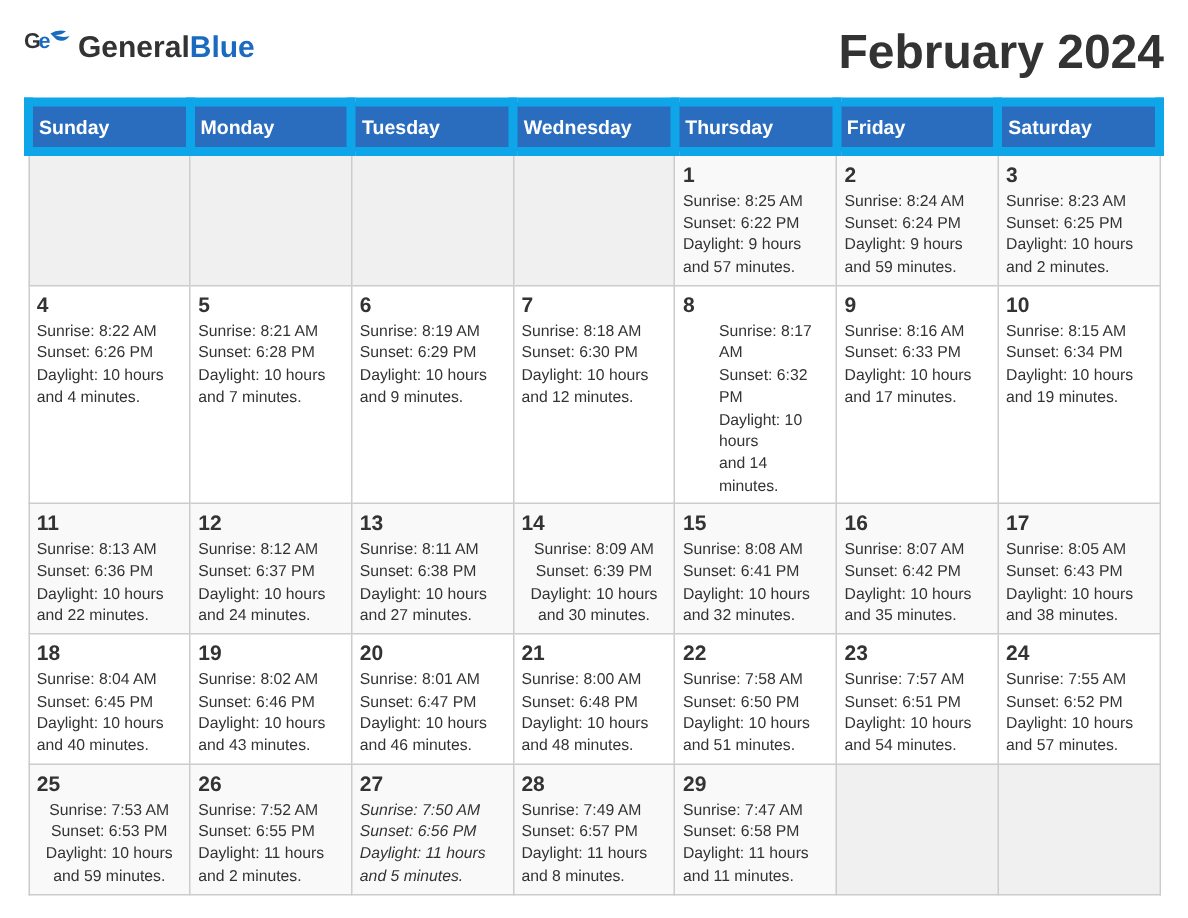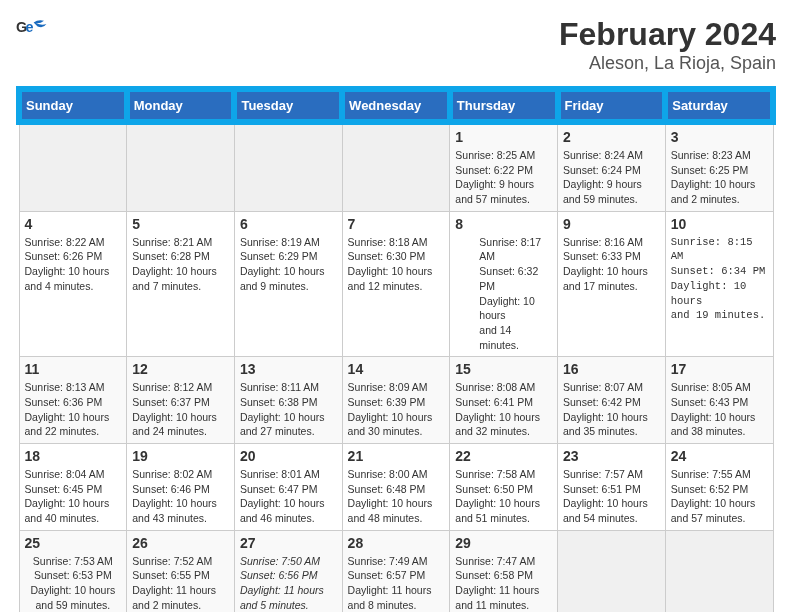--- a/index.html
+++ b/index.html
@@ -90,24 +90,28 @@
 <body>
 
 <div class="header">
   <div class="logo">
     <svg class="logo-icon" viewBox="0 0 40 40" xmlns="http://www.w3.org/2000/svg">
       <text x="0" y="20" font-size="18" font-weight="bold" fill="#333">G</text>
       <text x="12" y="20" font-size="18" font-weight="bold" fill="#1a6bbf">e</text>
 
       <path d="M22,8 Q28,4 35,6 Q30,10 25,9 Q32,12 38,10 Q34,16 27,13 Z" fill="#1a6bbf"></path>
     </svg>
+    <div>
+      <div style="font-size:20px; font-weight:bold; line-height:1.1;">
+        <span style="color:#333;">General</span><span style="color:#1a6bbf;">Blue</span>
+      </div>
+    </div>
   </div>
   <div class="title-block">
     <h1>February 2024</h1>
-    <h2>Aleson, La Rioja, Spain</h2>
   </div>
 </div>
 
 <table>
   <thead>
     <tr>
     <th>Sunday</th>
         <th>Monday</th>
         <th>Tuesday</th>
         <th>Wednesday</th>
@@ -182,21 +186,21 @@
         </td>
         <td>
           <span class="day-num">9</span>
           <div class="day-info" style="white-space: pre-line;">Sunrise: 8:16 AM
 Sunset: 6:33 PM
 Daylight: 10 hours
 and 17 minutes.</div>
         </td>
         <td>
           <span class="day-num">10</span>
-          <div class="day-info" style="white-space: pre-line; font-family: Liberation Mono, monospace;">Sunrise: 8:15 AM
+          <div class="day-info" style="white-space: pre-line;">Sunrise: 8:15 AM
 Sunset: 6:34 PM
 Daylight: 10 hours
 and 19 minutes.</div>
         </td>
       </tr>
       <tr>
         <td>
           <span class="day-num">11</span>
           <div class="day-info" style="white-space: pre-line;">Sunrise: 8:13 AM
 Sunset: 6:36 PM
@@ -212,21 +216,21 @@
         </td>
         <td>
           <span class="day-num">13</span>
           <div class="day-info" style="white-space: pre-line;">Sunrise: 8:11 AM
 Sunset: 6:38 PM
 Daylight: 10 hours
 and 27 minutes.</div>
         </td>
         <td>
           <span class="day-num">14</span>
-          <div class="day-info" style="white-space: pre-line;">Sunrise: 8:09 AM
+          <div class="day-info" style="white-space: pre-line; text-align: center;">Sunrise: 8:09 AM
 Sunset: 6:39 PM
 Daylight: 10 hours
 and 30 minutes.</div>
         </td>
         <td>
           <span class="day-num">15</span>
           <div class="day-info" style="white-space: pre-line;">Sunrise: 8:08 AM
 Sunset: 6:41 PM
 Daylight: 10 hours
 and 32 minutes.</div>

